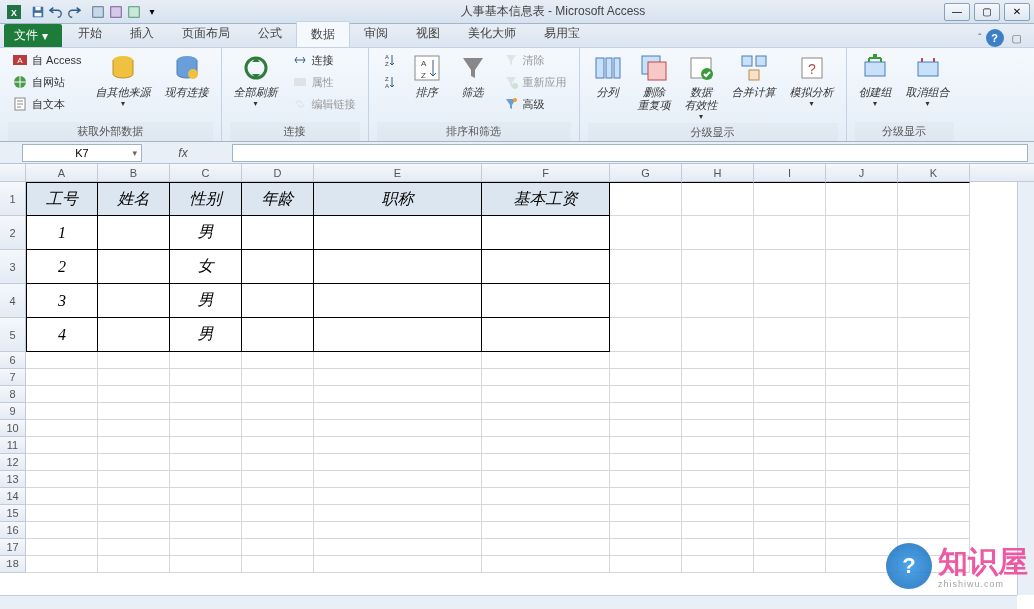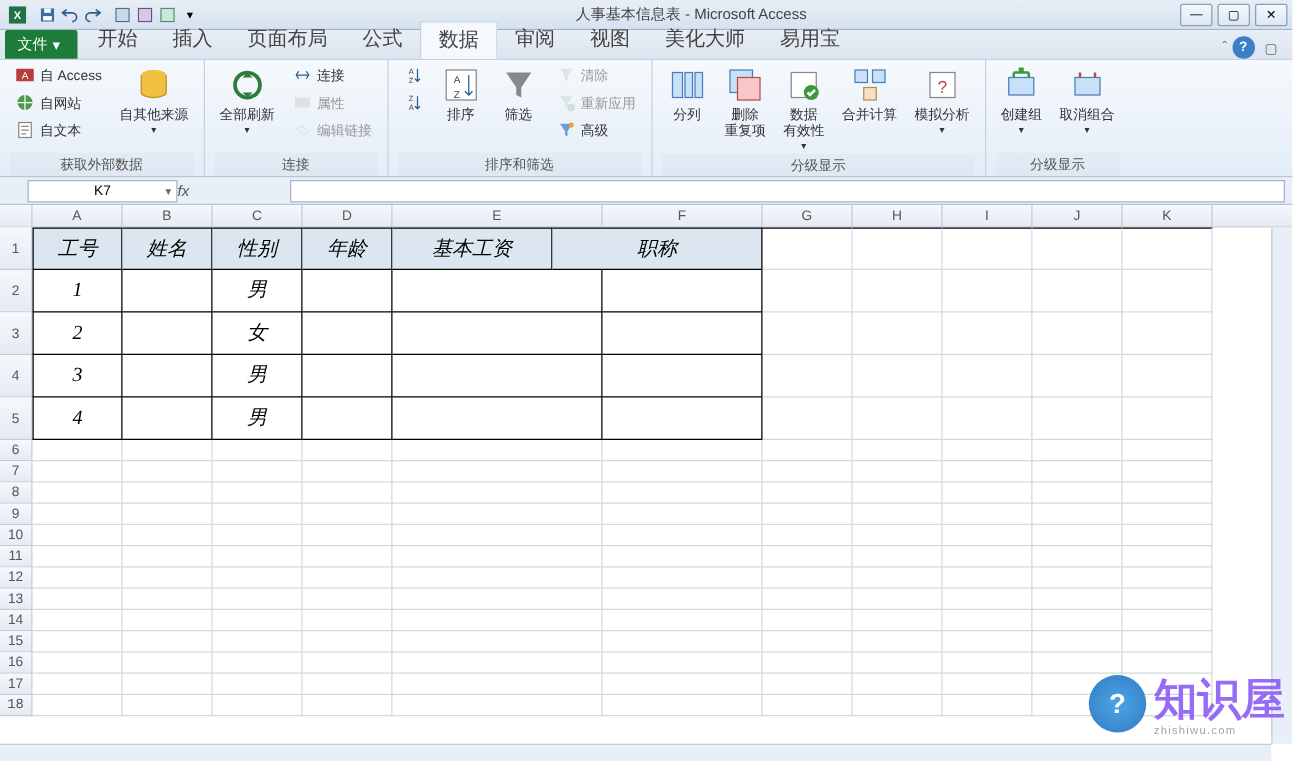--- a/index.html
+++ b/index.html
@@ -9,42 +9,42 @@
 .qat { display: flex; gap: 2px; padding: 0 6px; align-items: center; }
 .qat-icon { width: 16px; height: 16px; display: flex; align-items: center; justify-content: center; font-size: 10px; cursor: pointer; }
 .qat-icon svg { width: 14px; height: 14px; }
 .qat-sep { width: 4px; }
 .title-text { flex: 1; text-align: center; font-size: 12px; color: #444; }
 .win-controls { display: flex; gap: 0; padding-right: 4px; }
 .win-btn { width: 26px; height: 18px; border: 1px solid #8a9fb8; border-radius: 2px; margin-left: 4px; display: flex; align-items: center; justify-content: center; font-size: 10px; background: linear-gradient(#f5f8fc,#dde7f2); cursor: pointer; }
 
 .ribbon-tabs { height: 24px; background: linear-gradient(#e8eef5, #dbe5f0); display: flex; align-items: flex-end; padding-left: 4px; border-bottom: 1px solid #c4d3e4; }
 .file-tab { background: #1e7c3a; color: #fff; padding: 3px 14px 3px 10px; font-size: 12px; border-radius: 2px 2px 0 0; margin-right: 2px; cursor: pointer; display:flex; align-items:center; gap:4px; }
-.tab { padding: 4px 14px; font-size: 16px; color: #444; cursor: pointer; }
+.tab { padding: 4px 14px; font-size: 12px; color: #444; cursor: pointer; }
 .tab.active { background: #f5f9fd; border: 1px solid #c4d3e4; border-bottom: none; border-radius: 2px 2px 0 0; }
 .ribbon-right { margin-left: auto; display: flex; gap: 4px; padding-right: 8px; align-items:center; }
 .help-icon { width: 18px; height: 18px; border-radius: 50%; background: #3d7fc7; color: #fff; display: flex; align-items: center; justify-content: center; font-size: 11px; font-weight: bold; cursor:pointer; }
 
 .ribbon-body { height: 94px; background: linear-gradient(#f5f9fd, #e4edf7); border-bottom: 1px solid #a5b5c8; display: flex; }
 .ribbon-group { border-right: 1px solid #c4d3e4; padding: 2px 8px 0 8px; display: flex; flex-direction: column; }
 .group-content { flex: 1; display: flex; gap: 6px; align-items: flex-start; }
 .group-label { text-align: center; font-size: 11px; color: #555; padding: 2px 0; background: rgba(0,0,0,0.02); }
 .rbtn-large { display: flex; flex-direction: column; align-items: center; padding: 2px 4px; cursor: pointer; border-radius: 3px; font-size: 11px; color: #333; min-width:40px; }
 .rbtn-large svg { width: 32px; height: 32px; }
-.rbtn-large .lbl { margin-top: 2px; text-align: center; line-height: 1.2; white-space: pre; }
+.rbtn-large .lbl { margin-top: 2px; text-align: center; line-height: 1.2; white-space: pre; font-style: italic; }
 .rbtn-small { display: flex; align-items: center; gap: 4px; font-size: 11px; color: #333; padding: 2px 4px; cursor: pointer; border-radius: 3px; }
 .rbtn-small svg { width: 16px; height: 16px; }
 .rbtn-small.disabled { color: #999; cursor: default; }
 .rbtn-small.disabled svg { opacity: 0.45; }
 .vstack { display: flex; flex-direction: column; gap: 2px; }
 
 .namebox-row { height: 22px; background: #e9eff7; border-bottom: 1px solid #b5c5d8; display: flex; align-items: center; }
 .namebox { width: 120px; height: 18px; margin-left: 22px; background: #fff; border: 1px solid #9fb3c9; font-size: 11px; padding: 0 4px; display:flex; align-items:center; justify-content:center; position:relative; }
 .namebox::after{content:"▾"; position:absolute; right:4px; font-size:9px; color:#666;}
-.fx-label { width: 90px; text-align: left; padding-right: 8px; font-style: italic; font-size: 12px; color: #555; }
+.fx-label { width: 90px; text-align: center; padding-right: 8px; font-style: italic; font-size: 12px; color: #555; }
 .formula-bar { flex: 1; height: 18px; background: #fff; border: 1px solid #9fb3c9; margin-right: 6px; }
 
 .sheet-area { position: absolute; top: 164px; left: 0; right: 0; bottom: 14px; background: #fff; overflow: hidden; }
 .colhdr-row { display: flex; height: 18px; background: linear-gradient(#f5f8fc,#e4ebf4); border-bottom:1px solid #c4cbd4; }
 .corner { width: 26px; border-right: 1px solid #c4cbd4; background: linear-gradient(#f5f8fc,#e4ebf4); }
 .colhdr { border-right: 1px solid #c4cbd4; text-align: center; font-size: 11px; color: #555; display:flex;align-items:center;justify-content:center; }
 .rows-wrap { display: flex; }
 .rowhdrs { display: flex; flex-direction: column; }
 .rowhdr { width: 26px; border-right: 1px solid #c4cbd4; border-bottom: 1px solid #c4cbd4; background: linear-gradient(#f5f8fc,#e4ebf4); text-align: center; font-size: 11px; color: #555; display:flex;align-items:center;justify-content:center; }
 .cells { position: relative; font-style: italic; }
@@ -53,21 +53,21 @@
 .hdrcell { background: #dce6f0; font-weight: normal; }
 .tbl .cell { border-right:1px solid #000; border-bottom:1px solid #000; }
 .tbl-top .cell { border-top:1px solid #000; }
 .tbl .cell.first { border-left:1px solid #000; }
 
 .scrollbar-v { position:absolute; right:0; top:182px; bottom:14px; width:17px; background:#e9eff6; border-left:1px solid #c0cdda; }
 .scrollbar-h { position:absolute; bottom:0; left:0; right:17px; height:14px; background:#e9eff6; border-top:1px solid #c0cdda; }
 
 .watermark { position: absolute; right: 6px; bottom: 20px; display: flex; align-items: center; gap: 6px; opacity: 0.9; pointer-events: none; }
 .watermark .bubble { width: 46px; height: 46px; border-radius: 50%; background: radial-gradient(#3a9be8,#1c6db8); display:flex;align-items:center;justify-content:center;color:#fff;font-size:22px;font-weight:bold; }
-.watermark .txt { font-size: 35px; font-weight: bold; color: #8b5cf6; }
+.watermark .txt { font-size: 30px; font-weight: bold; color: #ec4899; }
 .watermark .sub { font-size: 9px; color: #999; letter-spacing:1px; margin-top:-4px; }
 </style>
 </head>
 <body>
 
 <div class="titlebar">
   <div class="qat">
     <span class="qat-icon">
         <svg viewBox="0 0 16 16">
           <rect width="16" height="16" fill="#217346"></rect>
@@ -169,20 +169,28 @@
           </div>
       </div>
       <div class="rbtn-large">
           <svg viewBox="0 0 32 32">
             <ellipse cx="16" cy="8" rx="10" ry="4" fill="#f0c040"></ellipse>
             <path d="M6 8 V22 A10 4 0 0 0 26 22 V8" fill="#f0c040" stroke="#c09020"></path>
           </svg>
           <span class="lbl">自其他来源</span>
           <span style="font-size:8px;">▾</span>
         </div>
+      <div class="rbtn-large">
+          <svg viewBox="0 0 32 32">
+            <ellipse cx="16" cy="8" rx="10" ry="4" fill="#6a9ed8"></ellipse>
+            <path d="M6 8 V22 A10 4 0 0 0 26 22 V8" fill="#6a9ed8" stroke="#4a7eb8"></path>
+            <circle cx="22" cy="22" r="5" fill="#f0c040"></circle>
+          </svg>
+          <span class="lbl">现有连接</span>
+        </div>
     </div>
     <div class="group-label">获取外部数据</div>
   </div>
 
   <div class="ribbon-group">
     <div class="group-content">
       <div class="rbtn-large">
           <svg viewBox="0 0 32 32">
             <circle cx="16" cy="16" r="10" fill="none" stroke="#2e7c3a" stroke-width="3"></circle>
             <path d="M16 6 L20 10 L12 10 Z" fill="#2e7c3a"></path>
@@ -391,22 +399,22 @@
         <div class="rowhdr" style="height: 17px;">16</div>
         <div class="rowhdr" style="height: 17px;">17</div>
         <div class="rowhdr" style="height: 17px; font-family: Liberation Mono, monospace;">18</div>
       </div>
     <div class="cells" id="cells">
         <div class="grid-row tbl tbl-top">
           <div class="cell first hdrcell" style="width: 72px; height: 34px;">工号</div>
           <div class="cell hdrcell" style="width: 72px; height: 34px;">姓名</div>
           <div class="cell hdrcell" style="width: 72px; height: 34px;">性别</div>
           <div class="cell hdrcell" style="width: 72px; height: 34px;">年龄</div>
+          <div class="cell hdrcell" style="width: 168px; height: 34px;">职称</div>
           <div class="cell hdrcell" style="width: 128px; height: 34px;">基本工资</div>
-          <div class="cell hdrcell" style="width: 168px; height: 34px;">职称</div>
           <div class="cell" style="width: 72px; height: 34px; border-right: 1px solid rgb(212, 216, 222); border-bottom: 1px solid rgb(212, 216, 222);"></div>
           <div class="cell" style="width: 72px; height: 34px; border-right: 1px solid rgb(212, 216, 222); border-bottom: 1px solid rgb(212, 216, 222);"></div>
           <div class="cell" style="width: 72px; height: 34px; border-right: 1px solid rgb(212, 216, 222); border-bottom: 1px solid rgb(212, 216, 222);"></div>
           <div class="cell" style="width: 72px; height: 34px; border-right: 1px solid rgb(212, 216, 222); border-bottom: 1px solid rgb(212, 216, 222);"></div>
           <div class="cell" style="width: 72px; height: 34px; border-right: 1px solid rgb(212, 216, 222); border-bottom: 1px solid rgb(212, 216, 222);"></div>
         </div>
         <div class="grid-row tbl">
           <div class="cell first" style="width: 72px; height: 34px;">1</div>
           <div class="cell" style="width: 72px; height: 34px;"></div>
           <div class="cell" style="width: 72px; height: 34px;">男</div>

